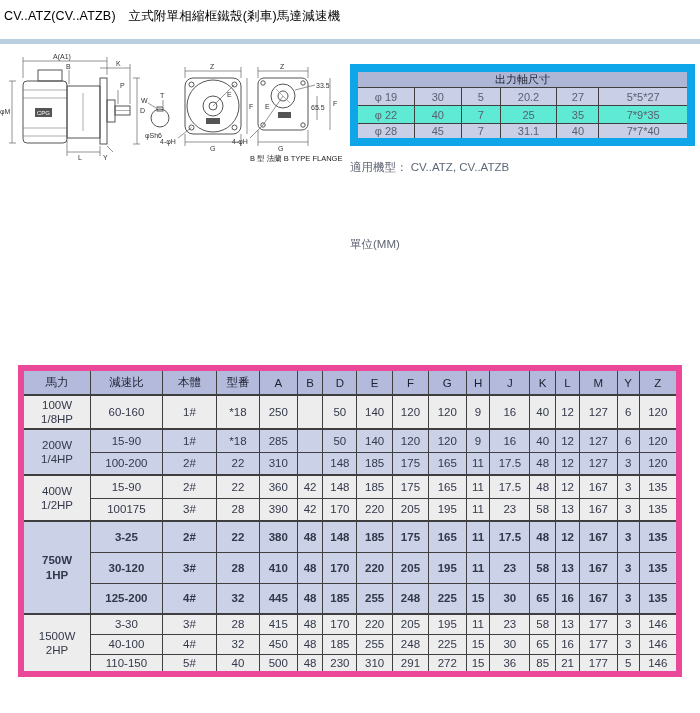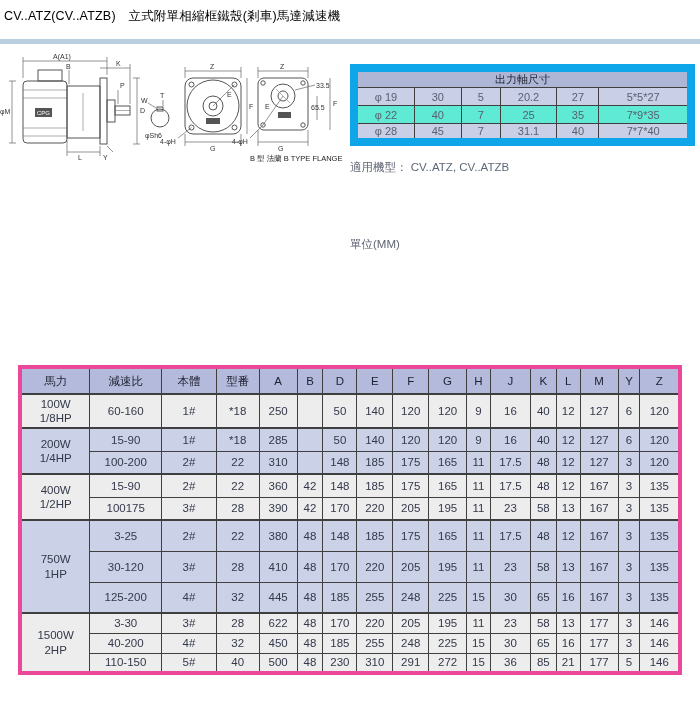--- a/index.html
+++ b/index.html
@@ -24,30 +24,30 @@
   .shaft td { color:#5a6070; }
   .shaft tr.blue td { background:#c9cfe6; }
   .shaft tr.gray td { background:#5eead4; }
   .shaft { border:8px solid #0ea5e9; }
 
   .applicable { margin-top:14px; font-size:11.5px; color:#5d6372; }
   .applicable .val { color:#5d6879; }
   .unit-note { margin-top:62px; font-size:11.5px; color:#5d6372; }
 
   
-  .main { margin:6px 0 0 18px; width:664px; font-size:11.5px; border:4px solid #ec4899; }
+  .main { margin:6px 0 0 18px; width:664px; font-size:11.5px; border:6px solid #ec4899; }
   .main th { background:#b3badb; color:#1d2030; font-weight:normal; height:27px; }
   .main td { color:#33384a; }
   .main tr.gray td { background:#ededed; }
   .main tr.blue td { background:#cbd1e7; }
   .main tr.group-start td { border-top:2px solid #3f3f3f; }
   .main td.power { line-height:1.25; }
   .main tr.g0 td { height:34px; }
   .main tr.g1 td, .main tr.g2 td { height:23px; }
-  .main tr.g3 td { height:31px; }
+  .main tr.g3 td { height:31px;font-weight:bold; }
   .main tr.g4 td { height:20px;margin-left:17px; }
 
   .footnote { margin:14px 0 0 24px; font-size:11px; color:#222; }
   .footnote .fn-prefix { margin-right:6px; }
   .footnote .fn-item { margin-right:38px; color:#333; }
 
   
   svg text { font-family:"Liberation Sans", sans-serif; font-size:7px; fill:#333; }
   svg text.cap { font-size:7.5px; fill:#222; }
   svg .ln { stroke:#555; fill:none; stroke-width:1; }
@@ -458,36 +458,36 @@
           <td>135</td>
         </tr>
         <tr class="gray g4 group-start">
           <td rowspan="3" class="power">
             <div>1500W</div>
             <div>2HP</div>
           </td>
           <td>3-30</td>
           <td>3#</td>
           <td>28</td>
-          <td>622</td>
+          <td>415</td>
           <td>48</td>
           <td>170</td>
           <td>220</td>
           <td>205</td>
           <td>195</td>
           <td>11</td>
           <td>23</td>
           <td>58</td>
           <td>13</td>
           <td>177</td>
           <td>3</td>
           <td>146</td>
         </tr>
         <tr class="gray g4">
-          <td>40-200</td>
+          <td>40-100</td>
           <td>4#</td>
           <td>32</td>
           <td>450</td>
           <td>48</td>
           <td>185</td>
           <td>255</td>
           <td>248</td>
           <td>225</td>
           <td>15</td>
           <td>30</td>

